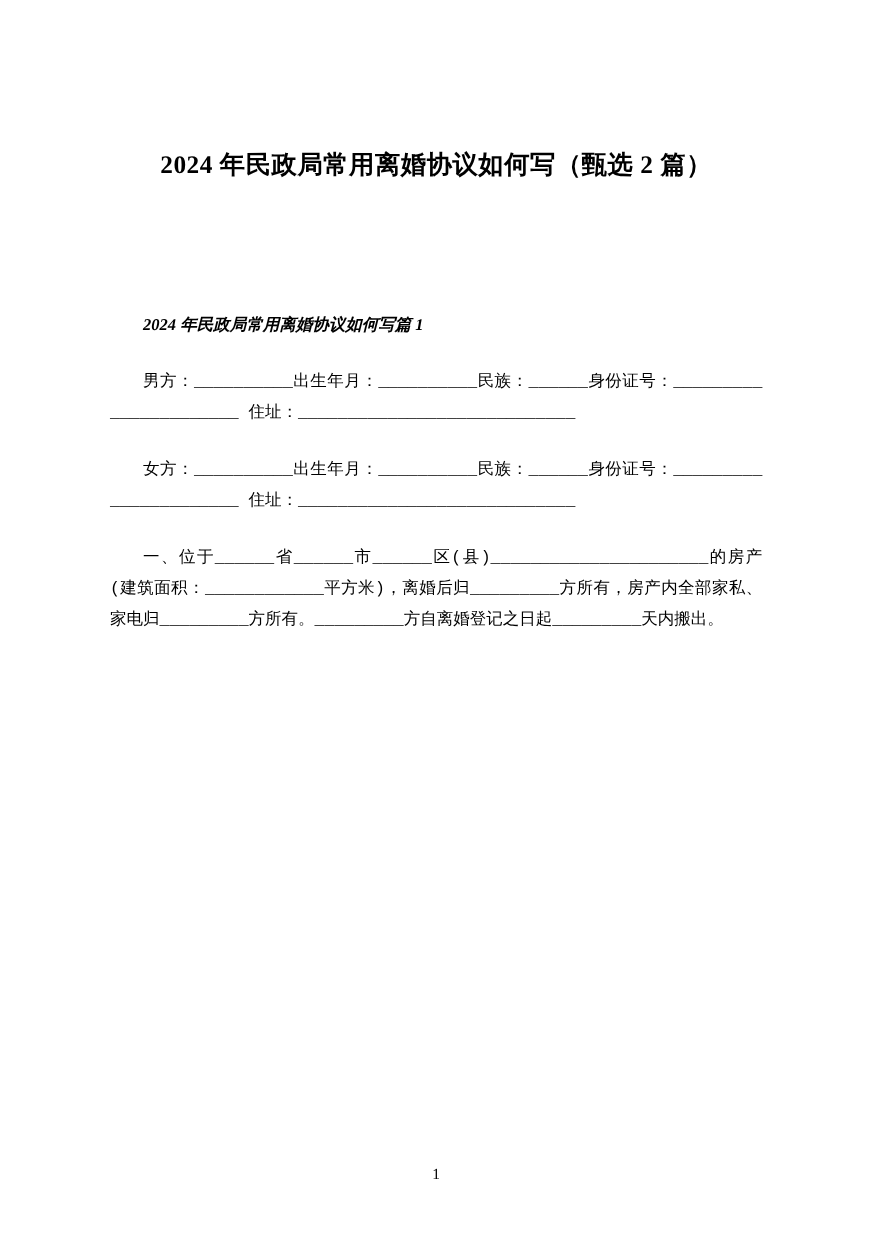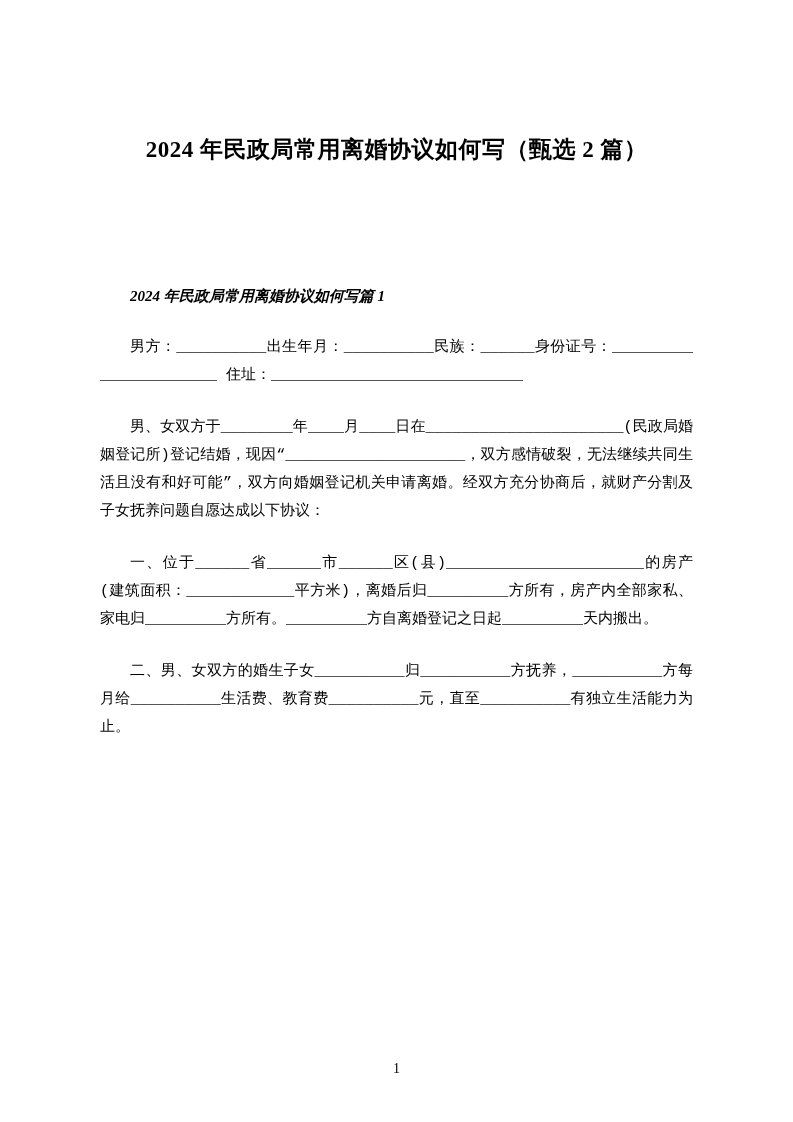--- a/index.html
+++ b/index.html
@@ -60,23 +60,22 @@
 </head>
 <body>
 
 <div class="page">
   <h1 class="doc-title">2024 年民政局常用离婚协议如何写（甄选 2 篇）</h1>
 
   <h2 class="section-heading">2024 年民政局常用离婚协议如何写篇 1</h2>
 
   <p class="para">男方：__________出生年月：__________民族：______身份证号：______________________ 住址：____________________________</p>
 
+  <p class="para">女方：__________出生年月：__________民族：______身份证号：______________________ 住址：____________________________</p>
 
-  <p class="para">男、女双方于________年____月____日在______________________(民政局婚姻登记所)登记结婚，现因“____________________，双方感情破裂，无法继续共同生活且没有和好可能”，双方向婚姻登记机关申请离婚。经双方充分协商后，就财产分割及子女抚养问题自愿达成以下协议：</p>
 
   <p class="para">一、位于______省______市______区(县)______________________的房产(建筑面积：____________平方米)，离婚后归_________方所有，房产内全部家私、家电归_________方所有。_________方自离婚登记之日起_________天内搬出。</p>
 
-  <p class="para">二、男、女双方的婚生子女__________归__________方抚养，__________方每月给__________生活费、教育费__________元，直至__________有独立生活能力为止。</p>
 
 
 
   <div class="page-number">1</div>
 </div>
 
 </body></html>

